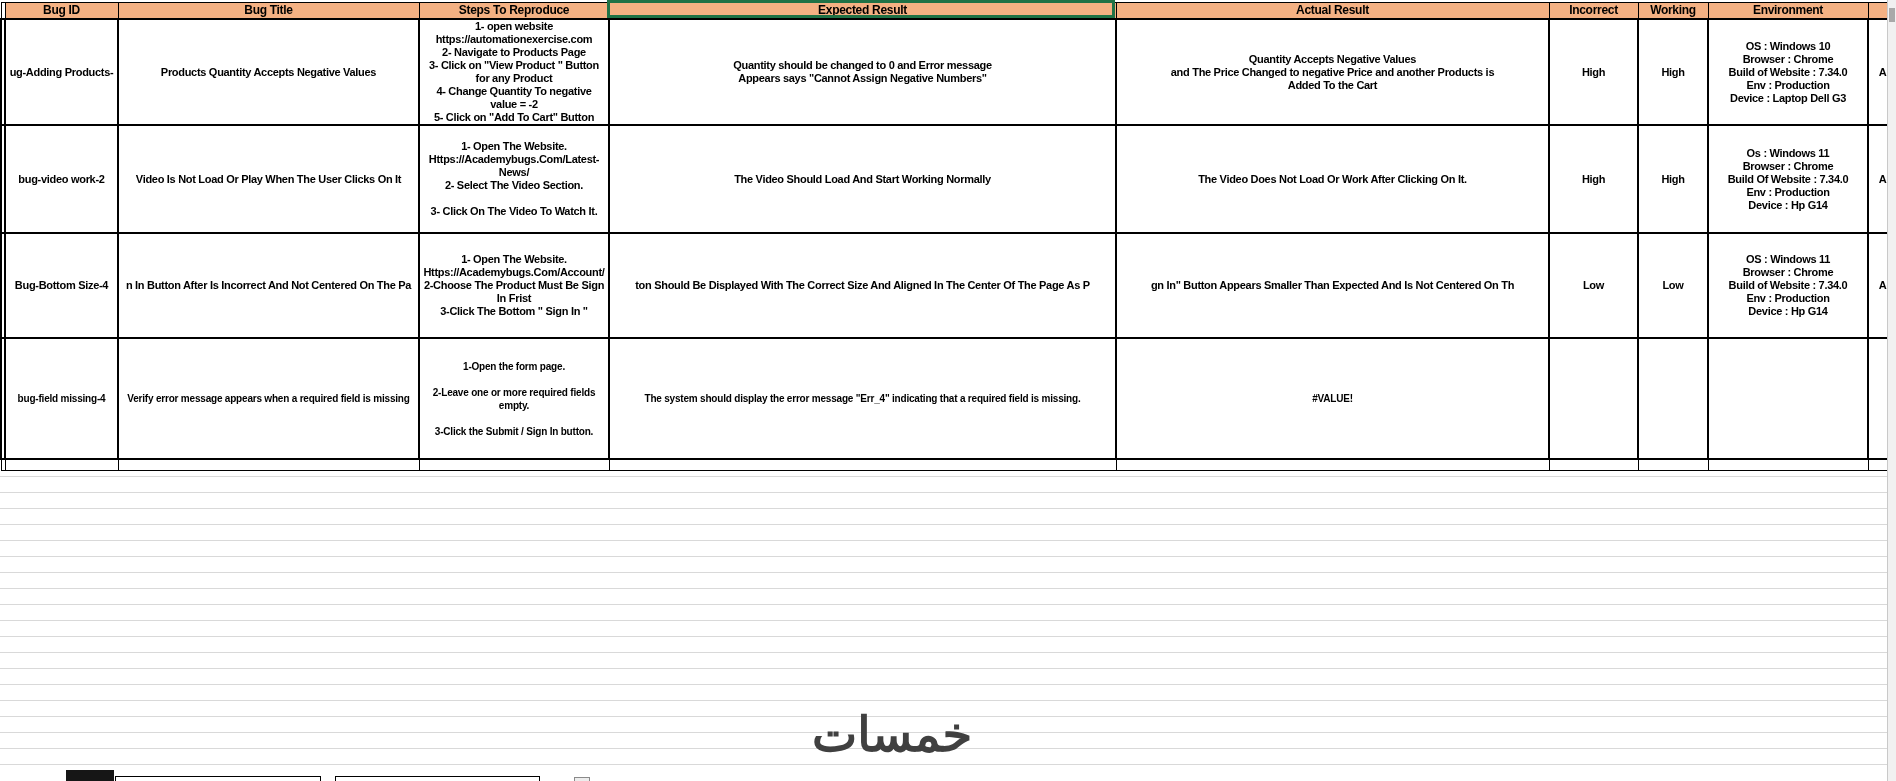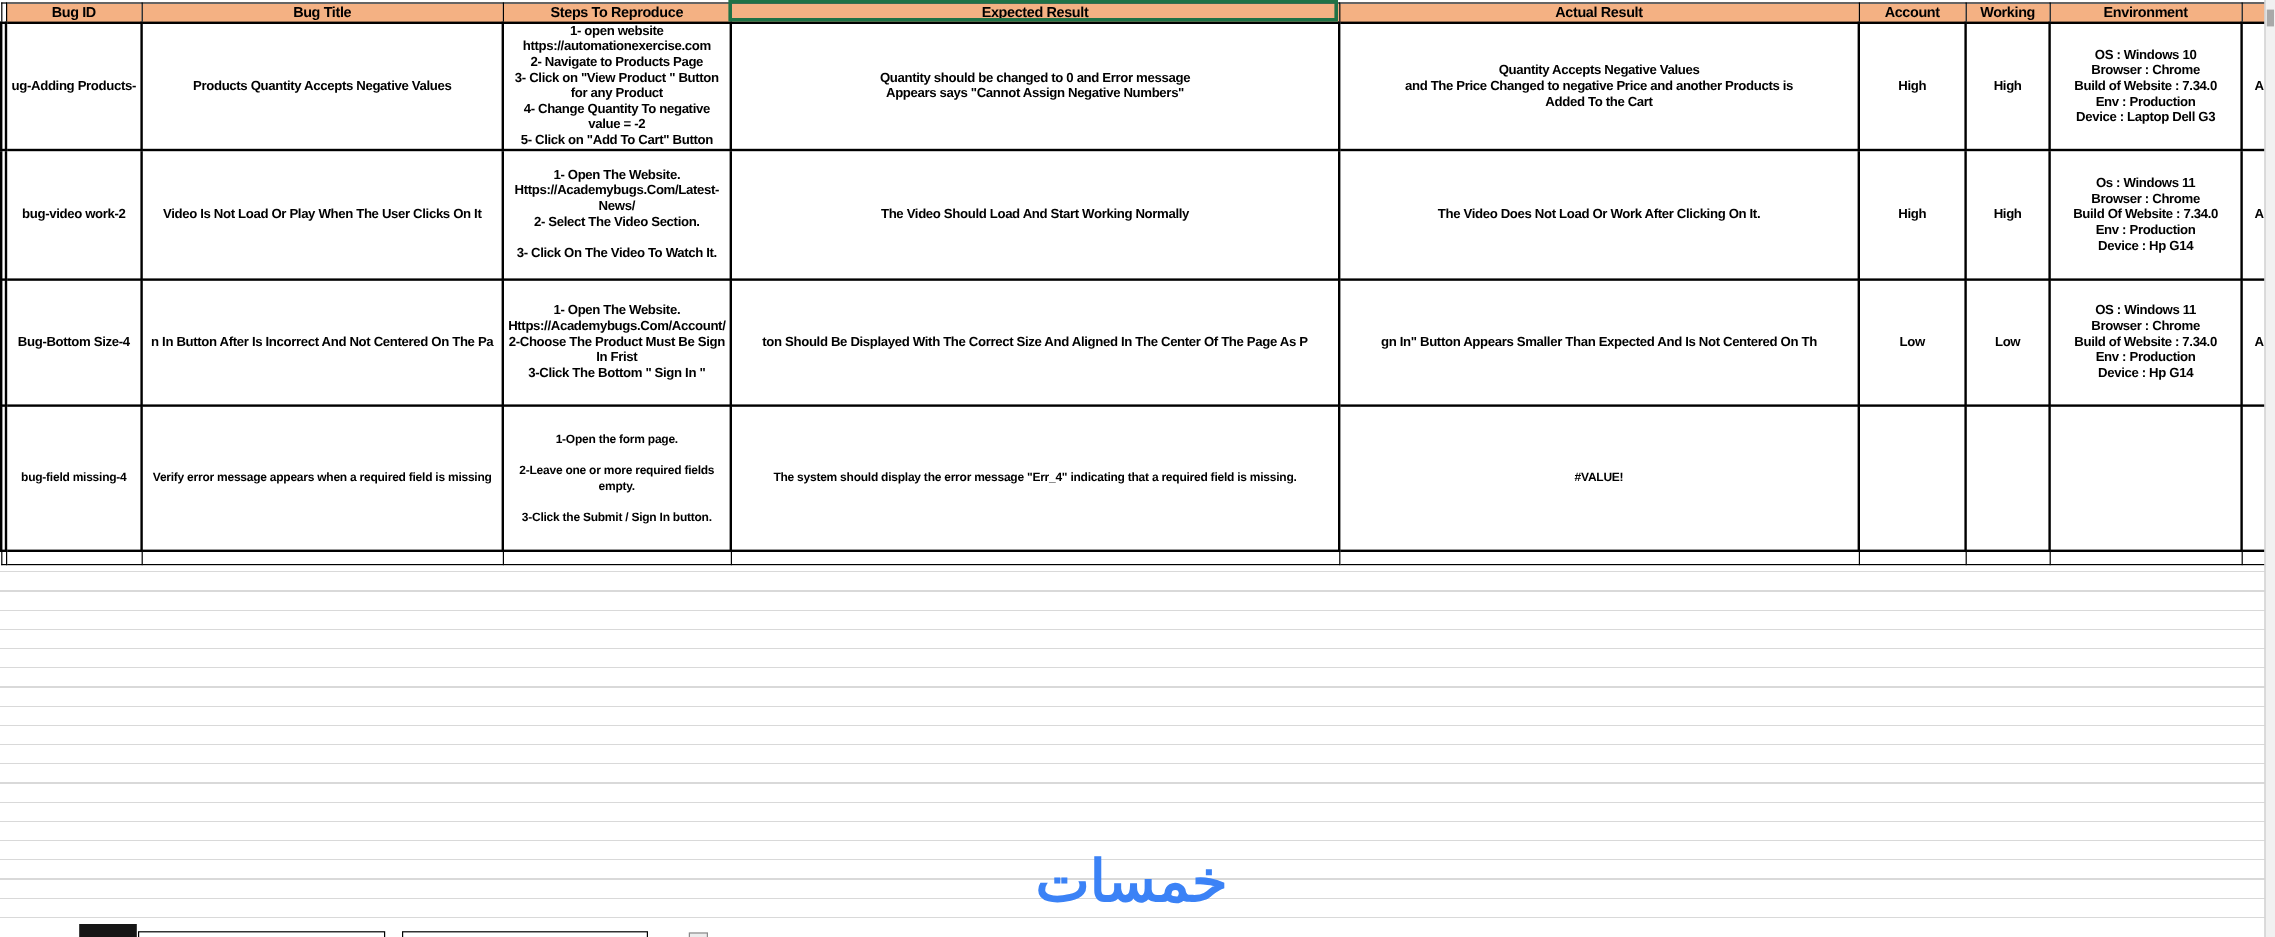--- a/index.html
+++ b/index.html
@@ -41,22 +41,22 @@
   
   .vscroll{
     position:absolute;right:0;top:0;width:8px;height:781px;
     background:#f1f1f1;border-left:1px solid #c9c9c9;z-index:7;
   }
   .vscroll .thumb{
     position:absolute;left:1px;top:8px;width:6px;height:14px;background:#a9a9a9;
   }
   
   .watermark{
-    position:absolute;left:743px;top:706px;width:280px;
-    text-align:right;font-size:48px;font-weight:bold;color:#3b82f6;
+    position:absolute;left:812px;top:706px;width:280px;
+    text-align:left;font-size:48px;font-weight:bold;color:#404040;
     letter-spacing:1px;z-index:2;direction:rtl;user-select:none;
   }
   
   .tab-box1{position:absolute;left:115px;top:776px;width:204px;height:12px;background:#fff;border:1px solid #000;z-index:5;}
   .tab-box2{position:absolute;left:335px;top:776px;width:203px;height:12px;background:#fff;border:1px solid #000;z-index:5;}
   .mini-icon{position:absolute;left:574px;top:777px;width:14px;height:10px;background:#ededed;border:1px solid #8a8a8a;z-index:5;}
   .corner-dark{position:absolute;left:66px;top:770px;width:48px;height:11px;background:#161616;z-index:5;}
 </style>
 </head>
 <body>
@@ -79,21 +79,21 @@
       <col style="width:29px">
     </colgroup>
     <thead>
       <tr>
         <th style="background:#fff"></th>
         <th>Bug ID</th>
         <th>Bug Title</th>
         <th>Steps To Reproduce</th>
         <th>Expected Result</th>
         <th>Actual Result</th>
-        <th>Account</th>
+        <th>Incorrect</th>
         <th>Working</th>
         <th class="hdr-left">Environment</th>
         <th></th>
       </tr>
     </thead>
     <tbody>
       <tr class="r1">
         <td></td>
         <td class="clip1">ug-Adding Products-</td>
         <td>Products Quantity Accepts Negative Values</td>

